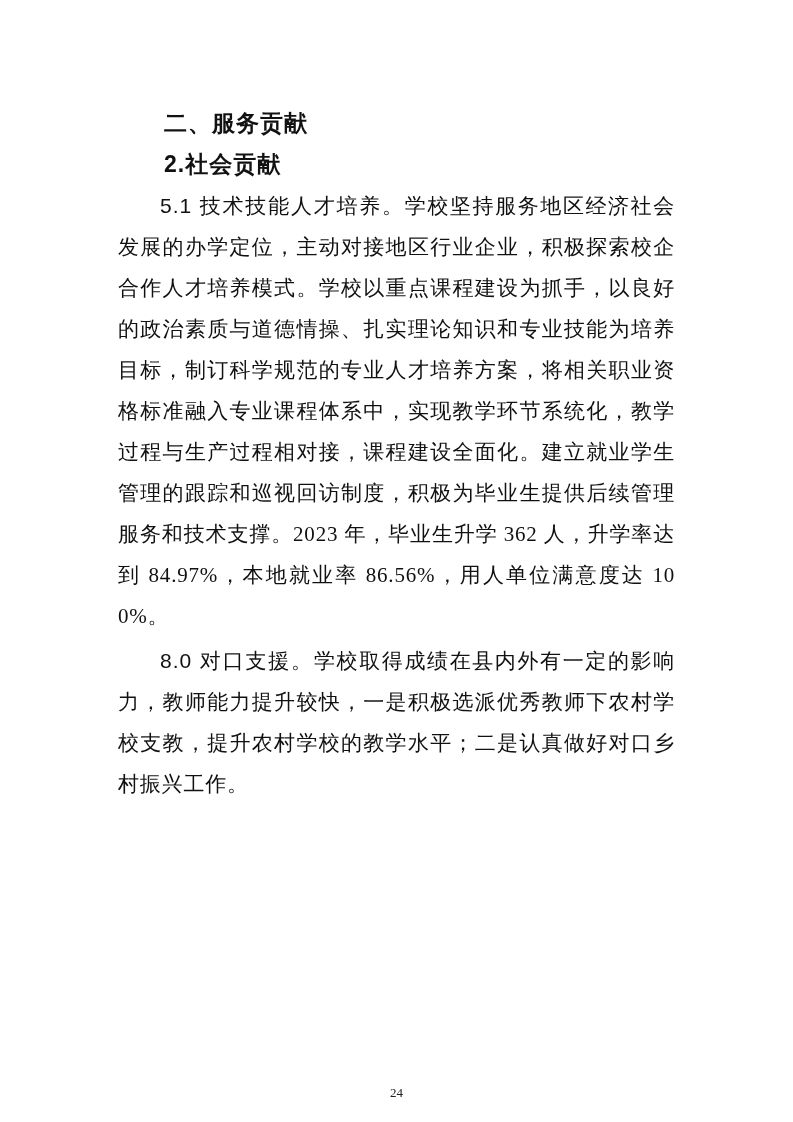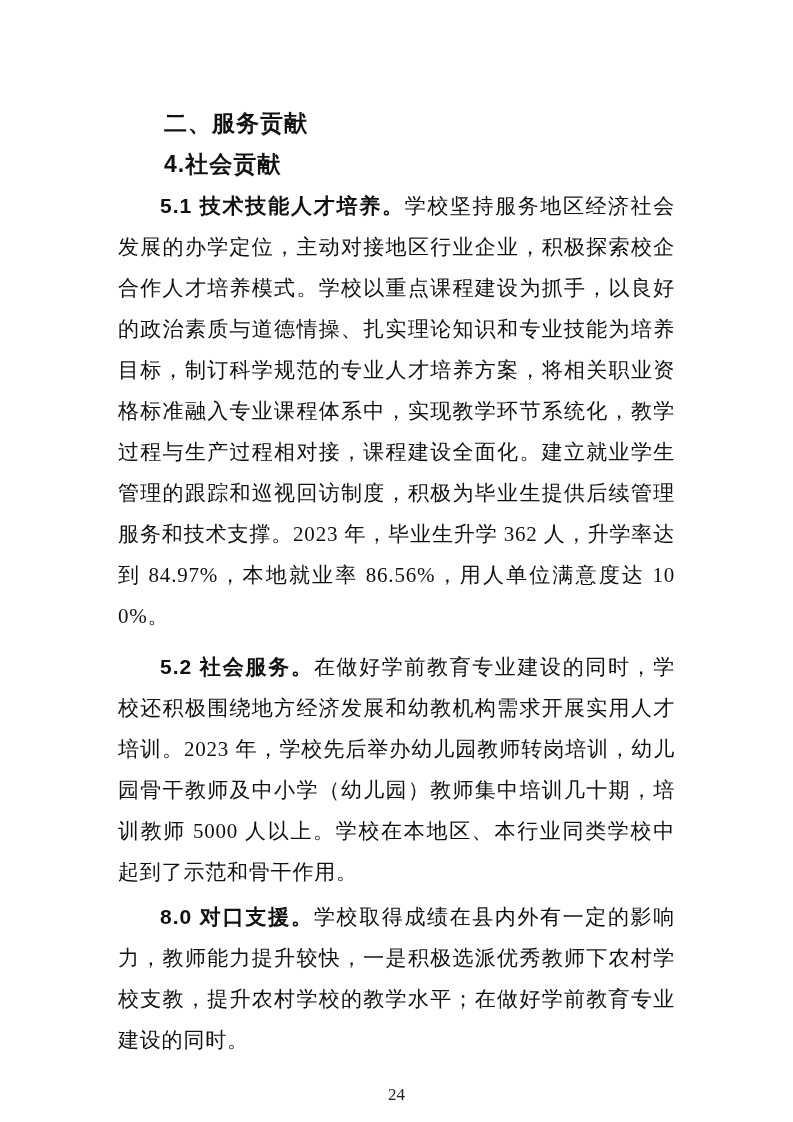--- a/index.html
+++ b/index.html
@@ -31,49 +31,48 @@
   .para {
     font-size: 21px;
     line-height: 41px;
     text-align: justify;
     text-justify: inter-character;
     text-indent: 2em;
     letter-spacing: 0.8px;
     word-break: break-all;
   }
   .para .lead {
-    font-weight: bold;
+    font-weight: normal;
     font-family: "Liberation Sans", "DejaVu Sans", sans-serif;
     letter-spacing: 1px;
   }
   .para-2 { margin-top: 9px; }
   .para-3 { margin-top: 3px; }
   .footer {
     position: absolute;
     left: 0;
     right: 0;
     top: 1078px;
     text-align: center;
-    font-size: 17px;
+    font-size: 13px;
     color: #222222;
     font-family: "Liberation Serif", "DejaVu Serif", serif;
   }
 </style>
 </head>
 <body>
 
 <div class="page">
   <div class="content">
 
     <div class="h1">二、服务贡献</div>
 
-    <div class="h2">4.社会贡献</div>
+    <div class="h2">2.社会贡献</div>
 
     <p class="para para-1"><span class="lead">5.1 技术技能人才培养。</span><span>学校坚持服务地区经济社会发展的办学定位，主动对接地区行业企业，积极探索校企合作人才培养模式。学校以重点课程建设为抓手，以良好的政治素质与道德情操、扎实理论知识和专业技能为培养目标，制订科学规范的专业人才培养方案，将相关职业资格标准融入专业课程体系中，实现教学环节系统化，教学过程与生产过程相对接，课程建设全面化。建立就业学生管理的跟踪和巡视回访制度，积极为毕业生提供后续管理服务和技术支撑。2023 年，毕业生升学 362 人，升学率达到 84.97%，本地就业率 86.56%，用人单位满意度达 100%。</span></p>
 
-    <p class="para para-2"><span class="lead">5.2 社会服务。</span><span>在做好学前教育专业建设的同时，学校还积极围绕地方经济发展和幼教机构需求开展实用人才培训。2023 年，学校先后举办幼儿园教师转岗培训，幼儿园骨干教师及中小学（幼儿园）教师集中培训几十期，培训教师 5000 人以上。学校在本地区、本行业同类学校中起到了示范和骨干作用。</span></p>
 
-    <p class="para para-3"><span class="lead">8.0 对口支援。</span><span>学校取得成绩在县内外有一定的影响力，教师能力提升较快，一是积极选派优秀教师下农村学校支教，提升农村学校的教学水平；在做好学前教育专业建设的同时。</span></p>
+    <p class="para para-3"><span class="lead">8.0 对口支援。</span><span>学校取得成绩在县内外有一定的影响力，教师能力提升较快，一是积极选派优秀教师下农村学校支教，提升农村学校的教学水平；二是认真做好对口乡村振兴工作。</span></p>
 
   </div>
 
   <div class="footer">24</div>
 </div>
 
 </body></html>

